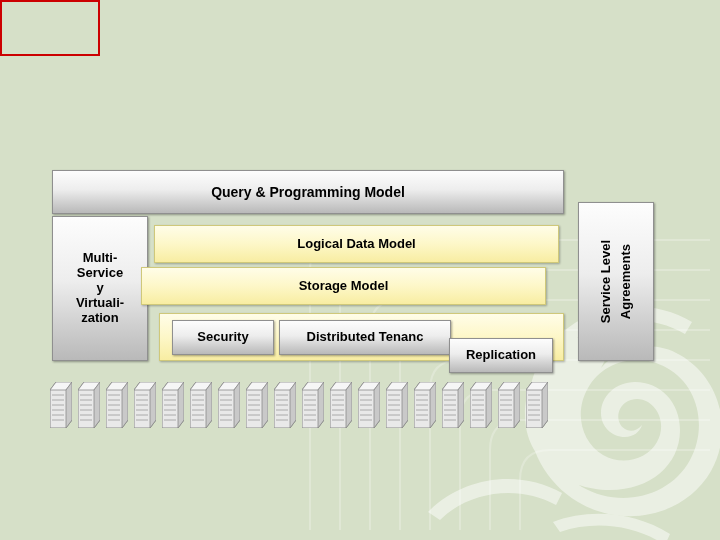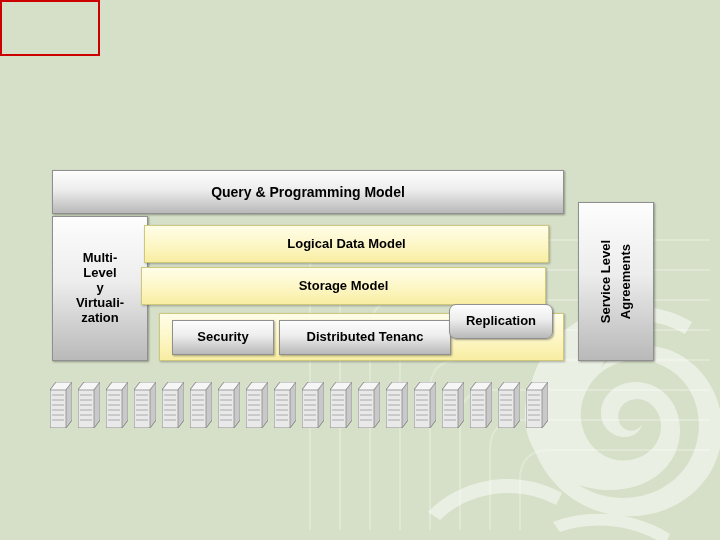--- a/index.html
+++ b/index.html
@@ -59,26 +59,26 @@
   .yellow {
     background: linear-gradient(to bottom, #fffde8 0%, #fdf7c8 50%, #f8eda2 100%);
     border: 1px solid #cfc87a;
     box-shadow: 1px 1px 2px rgba(0,0,0,0.28);
   }
 
   
   #query-box      { left: 52px;  top: 170px; width: 512px; height: 44px; font-size: 14px; }
   #tenancy-box    { left: 52px;  top: 216px; width: 96px;  height: 145px; }
   #tenancy-red    { left: 52px;  top: 216px; width: 96px;  height: 52px;  background: transparent; border: 2px solid #cc0000; box-shadow: none; }
-  #logical-box    { left: 144px; top: 225px; width: 405px; height: 38px; }
+  #logical-box    { left: 154px; top: 225px; width: 405px; height: 38px; }
   #storage-box    { left: 141px; top: 267px; width: 405px; height: 38px; }
   #bottom-strip   { left: 159px; top: 313px; width: 405px; height: 48px; }
   #security-box   { left: 172px; top: 320px; width: 102px; height: 35px; }
   #dist-box       { left: 279px; top: 320px; width: 172px; height: 35px; }
-  #repl-box       { left: 449px; top: 304px; width: 104px; height: 35px; border-radius: 7px; }
+  #repl-box       { left: 449px; top: 338px; width: 104px; height: 35px; }
 
   #sla-box {
     left: 578px; top: 202px; width: 76px; height: 159px;
   }
   .vertical-label {
     writing-mode: vertical-rl;
     transform: rotate(180deg);
     font-size: 13px;
     font-weight: bold;
     white-space: nowrap;
@@ -141,21 +141,21 @@
     </g>
   </svg>
 
   <div class="box gray" id="query-box">
     <span class="label-text">Query &amp; Programming Model</span>
   </div>
 
   <div class="box gray" id="tenancy-box">
     <div style="display:flex;flex-direction:column;align-items:center;justify-content:flex-start;">
       <span class="label-text">Multi-</span>
-      <span class="label-text">Level</span>
+      <span class="label-text">Service</span>
       <span class="label-text">y</span>
       <span class="label-text">Virtuali-</span>
       <span class="label-text">zation</span>
     </div>
   </div>
   <div id="tenancy-red"></div>
 
   <div class="box yellow" id="logical-box">
     <span class="label-text">Logical Data Model</span>
   </div>

